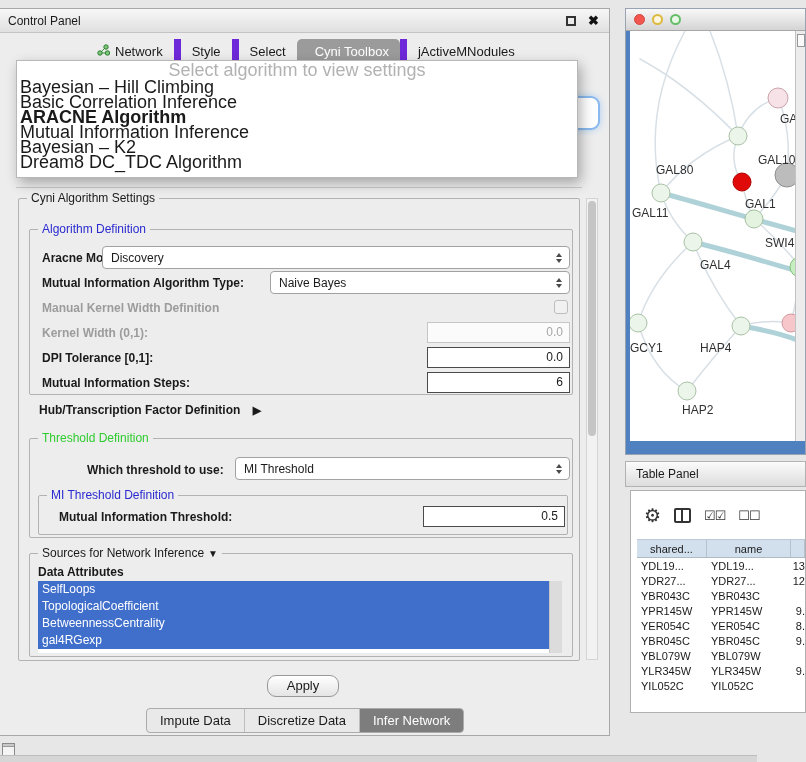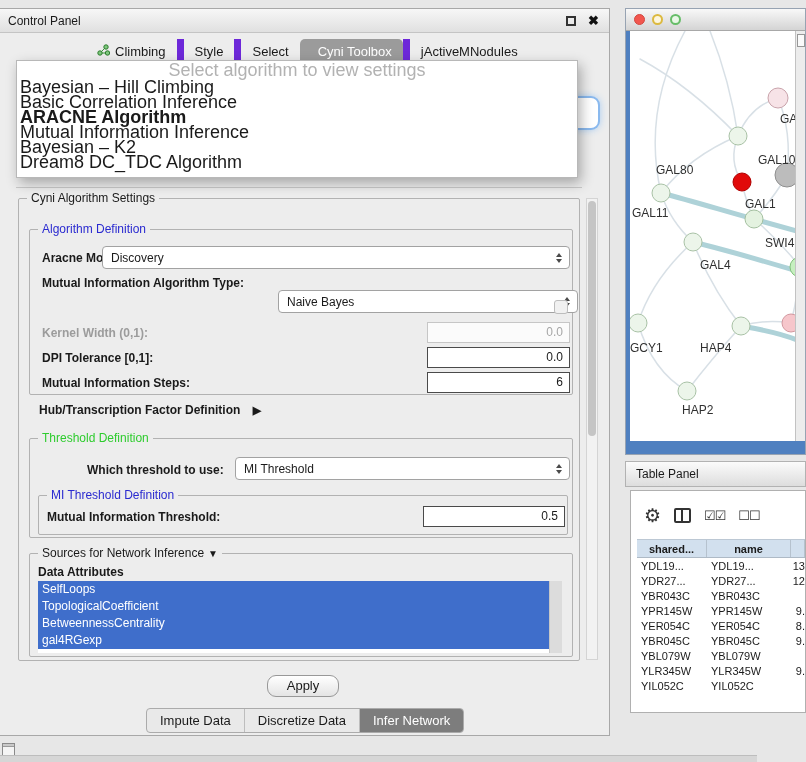--- a/index.html
+++ b/index.html
@@ -88,21 +88,21 @@
 
   
   .tp-header { position:absolute; left:625px; top:461px; width:181px; height:26px; background:linear-gradient(#fbfbfb,#dddddd); border:1px solid #b2b2b2; font-size:12px; line-height:24px; padding-left:10px; }
   .tablewin { position:absolute; left:630px; top:490px; width:176px; height:223px; background:#fff; border:1px solid #b0b0b0; overflow:hidden; }
   .table-toolbar { height:48px; display:flex; align-items:center; gap:13px; padding-left:13px; }
   .icon-gear { font-size:19px; color:#333; line-height:1; }
   .icon-columns { width:17px; height:15px; border:2px solid #333; border-radius:2px; position:relative; display:inline-block; }
   .icon-columns::after { content:""; position:absolute; left:5px; top:0; bottom:0; width:2px; background:#333; }
   .icon-checks, .icon-unchecks { font-size:13px; color:#333; letter-spacing:-1px; }
   .table-grid { margin-left:6px; }
-  .thead { display:flex; height:19px; background:#d2e0ee; border-top:1px solid #bcc8d4; border-bottom:1px solid #aebac6; font-size:11px;font-weight:bold; }
+  .thead { display:flex; height:19px; background:#d2e0ee; border-top:1px solid #bcc8d4; border-bottom:1px solid #aebac6; font-size:11px; }
   .th { border-right:1px solid #b6c2ce; display:flex; align-items:center; justify-content:center; overflow:hidden; }
   .th1 { width:70px; } .th2 { width:84px; } .th3 { flex:1; }
   .trow { display:flex; height:15px; font-size:11px; align-items:center; }
   .td { overflow:hidden; white-space:nowrap; }
   .td1 { width:70px; padding-left:4px; } .td2 { width:84px; padding-left:4px; } .td3 { flex:1; text-align:right; }
 
   
   .mini-win { position:absolute; left:2px; top:743px; width:13px; height:13px; border:1px solid #8a8a8a; background:#f4f4f4; }
   .mini-win div { height:3px; background:#c9c9c9; border-bottom:1px solid #9a9a9a; }
   .bottom-strip { position:absolute; left:0; top:755px; width:757px; height:7px; background:#d6d6d6; border-top:1px solid #bdbdbd; }
@@ -123,21 +123,21 @@
       <div class="cp-tab">
         <span>
           <svg width="13" height="12" viewBox="0 0 13 12">
             <line x1="3" y1="9" x2="9" y2="3" stroke="#3a9a3a" stroke-width="1"></line>
             <line x1="3" y1="9" x2="10" y2="9" stroke="#3a9a3a" stroke-width="1"></line>
             <circle cx="3" cy="9" r="2.2" fill="#7ec87e" stroke="#2e7d2e"></circle>
             <circle cx="9" cy="3" r="2.2" fill="#7ec87e" stroke="#2e7d2e"></circle>
             <circle cx="10.5" cy="9" r="2.2" fill="#7ec87e" stroke="#2e7d2e"></circle>
           </svg>
         </span>
-        <span>Climbing</span>
+        <span>Network</span>
       </div>
       <div class="cp-tab">
           <span>Style</span>
         </div>
       <div class="cp-tab">
           <span>Select</span>
         </div>
       <div class="cp-tab selected">
           <span>Cyni Toolbox</span>
         </div>
@@ -168,28 +168,29 @@
         <span class="lbl" style="left:12px; top:21px;">Aracne Mode:</span>
         <div class="combo" style="left:72px; top:16px; width:468px;">
           <span class="combo-text">Discovery</span>
           <span class="combo-stepper">
               <span class="tri-up"></span>
               <span class="tri-down"></span>
             </span>
         </div>
 
         <span class="lbl" style="left:12px; top:46px;">Mutual Information Algorithm Type:</span>
-        <div class="combo" style="left:248px; top:41px; width:300px;margin-top:19px;">
+        <div class="combo" style="left:240px; top:41px; width:300px;">
           <span class="combo-text">Naive Bayes</span>
           <span class="combo-stepper">
               <span class="tri-up"></span>
               <span class="tri-down"></span>
             </span>
         </div>
 
+        <span class="lbl disabled" style="left:12px; top:71px;">Manual Kernel Width Definition</span>
         <span class="chk" style="left:524px; top:70px;"></span>
 
         <span class="lbl disabled" style="left:12px; top:96px;">Kernel Width (0,1):</span>
         <div class="field disabled" style="left:397px; top:92px; width:143px;">0.0</div>
 
         <span class="lbl" style="left:12px; top:121px;">DPI Tolerance [0,1]:</span>
         <div class="field" style="left:397px; top:117px; width:143px;">0.0</div>
 
         <span class="lbl" style="left:12px; top:146px;">Mutual Information Steps:</span>
         <div class="field" style="left:397px; top:142px; width:143px;">6</div>
@@ -207,21 +208,21 @@
         <div class="combo" style="left:205px; top:18px; width:335px;">
           <span class="combo-text">MI Threshold</span>
           <span class="combo-stepper">
               <span class="tri-up"></span>
               <span class="tri-down"></span>
             </span>
         </div>
 
         <div class="group g-mithr">
           <span class="group-title t-blue">MI Threshold Definition</span>
-          <span class="lbl" style="left:8px; top:14px;">Mutual Information Threshold:</span>
+          <span class="lbl" style="left:20px; top:14px;">Mutual Information Threshold:</span>
           <div class="field" style="left:384px; top:10px; width:142px;">0.5</div>
         </div>
       </div>
 
       <div class="group g-sources">
         <span class="group-title"><span>Sources for Network Inference</span><span class="title-arrow">▼</span></span>
         <span class="attr-label">Data Attributes</span>
         <div class="attr-list">
           <div class="attr-rows">
             <div class="attr-item">SelfLoops</div>

